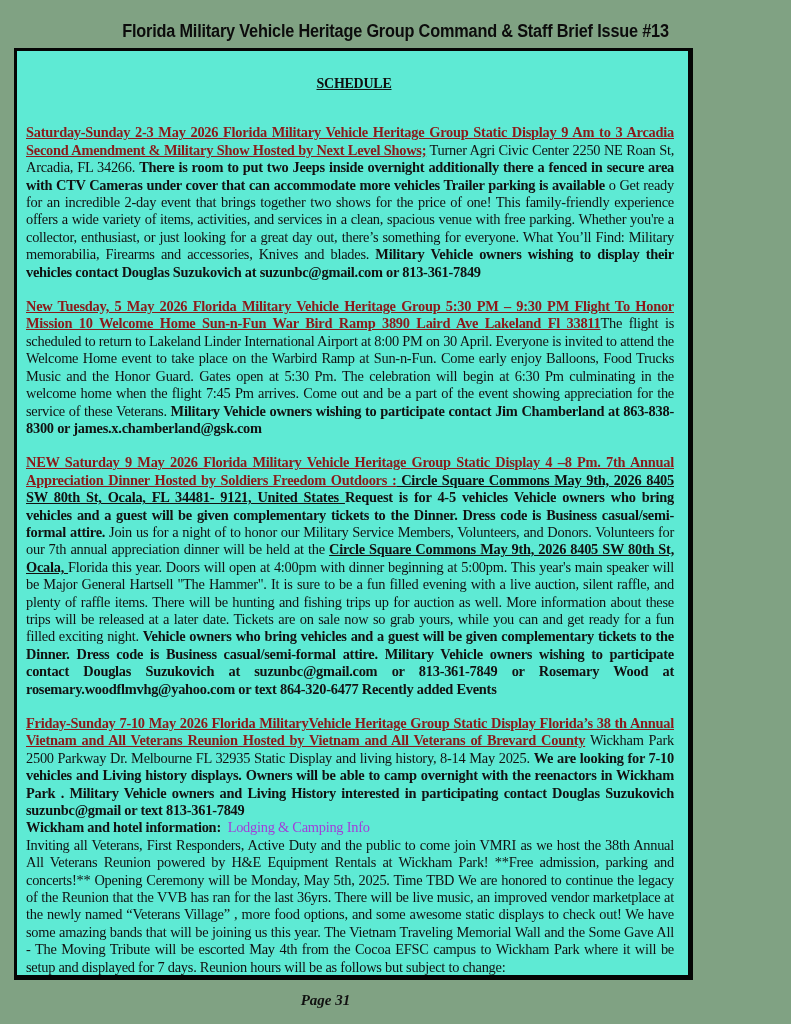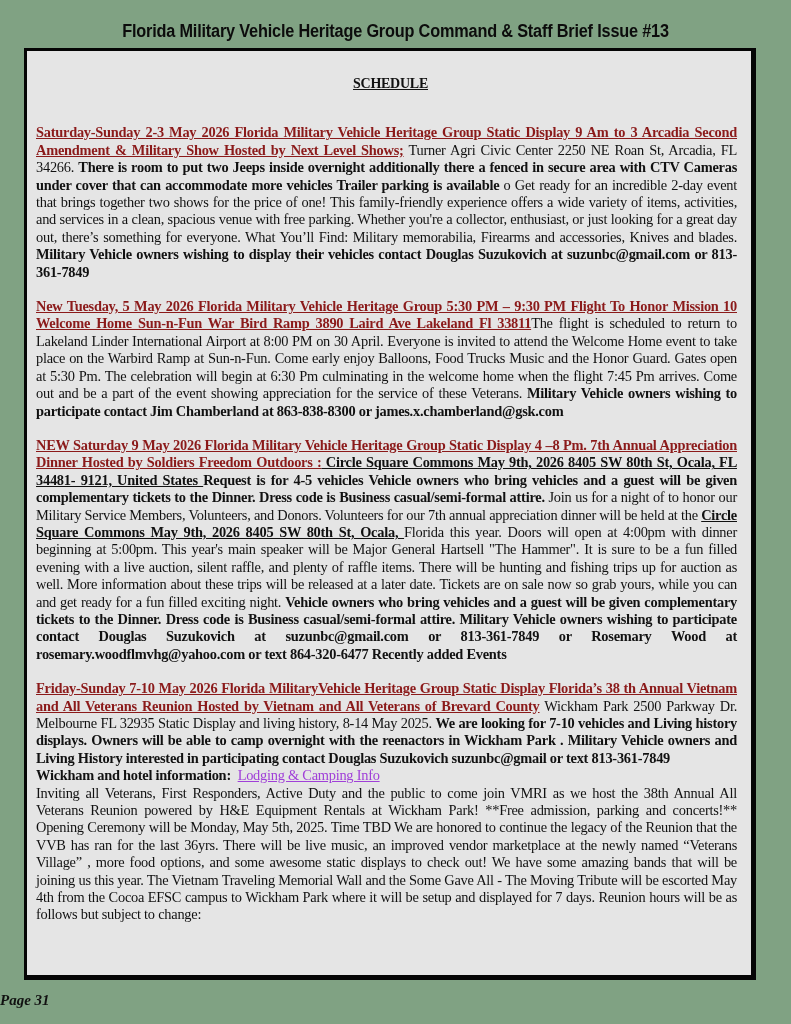--- a/index.html
+++ b/index.html
@@ -13,23 +13,23 @@
     }
     .masthead {
       position: absolute; top: 21px; left: 0; width: 791px;
       text-align: center;
       font-family: "Liberation Sans", "DejaVu Sans", sans-serif;
       font-weight: bold; font-size: 17.5px; letter-spacing: -0.2px;
       color: #0c0c0c;
       transform: scaleX(0.93); transform-origin: center;
     }
     .frame {
-      position: absolute; left: 24px; top: 48px;
-      width: 732px; height: 932px;
-      background: #e5e5e5;
+      position: absolute; left: 14px; top: 48px;
+      width: 679px; height: 932px;
+      background: #5eead4;
       border-left: 3px solid #050505;
       border-top: 3px solid #050505;
       border-right: 5px solid #050505;
       border-bottom: 5px solid #050505;
       box-sizing: border-box;
     }
     .inner {
       position: absolute; left: 9px; top: 0; right: 6px;
       font-size: 14.4px; line-height: 17.4px;
       letter-spacing: -0.25px;
@@ -37,24 +37,24 @@
     .section-title {
       text-align: center; font-weight: bold; text-decoration: underline;
       font-size: 14px; margin-top: 24px; margin-bottom: 32px;
     }
     .event { margin: 0 8px 17px 0; text-align: justify; }
     .ev-title {
       color: #8b1a1a; font-weight: bold; text-decoration: underline;
     }
     .b { font-weight: bold; }
     .bu { font-weight: bold; text-decoration: underline; }
-    .link { color: #a040d8; text-decoration: underline; }
+    .link { color: #a040d8; }
     .footer {
       position: absolute; top: 992px; left: 0; width: 651px;
-      font-style: italic; font-weight: bold;
+      text-align: center; font-style: italic; font-weight: bold;
       font-size: 15px; color: #111;
     }
   </style>
 </head>
 <body>
 
 <div class="masthead">Florida Military Vehicle Heritage Group Command &amp; Staff Brief Issue #13</div>
 
 <div class="frame">
   <div class="inner">

